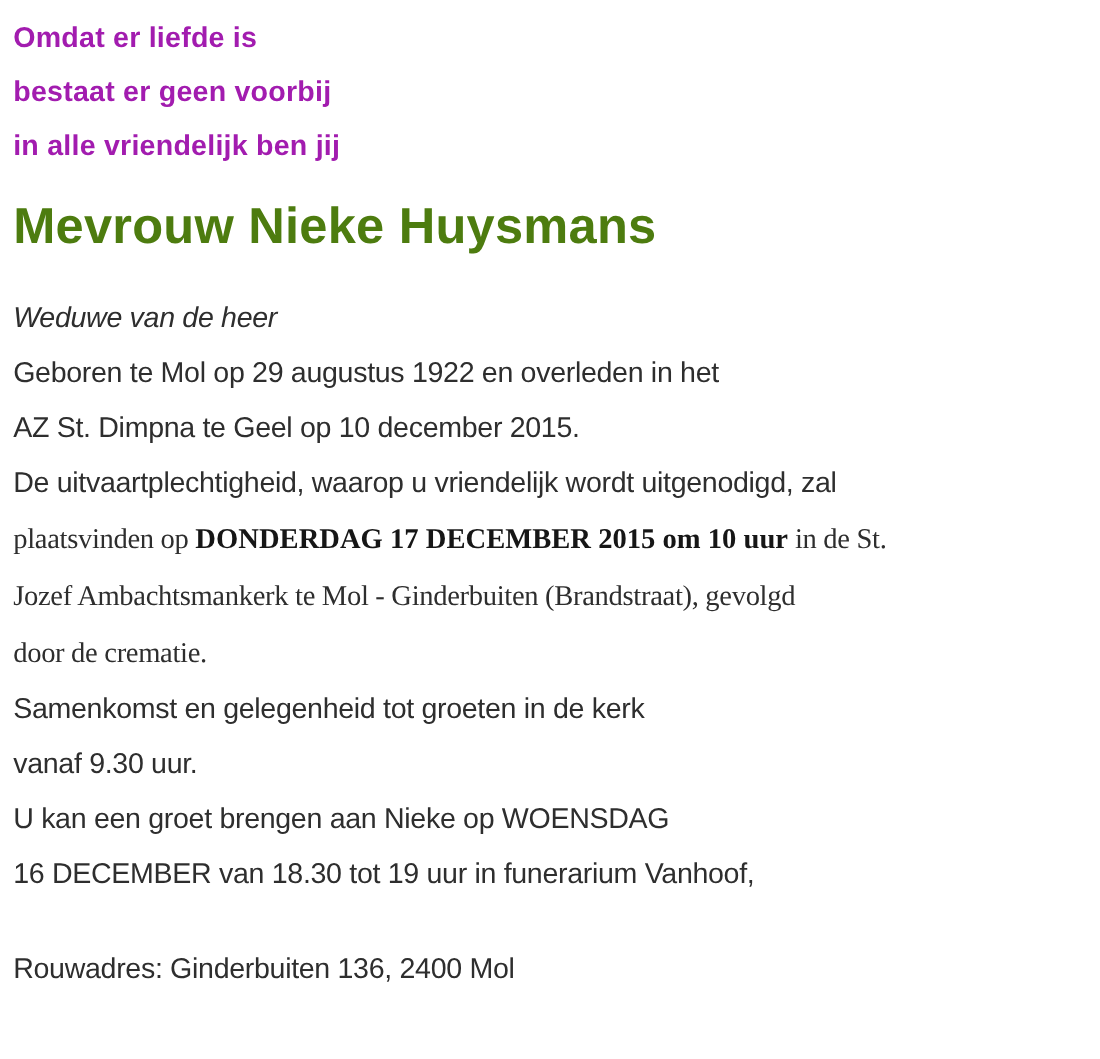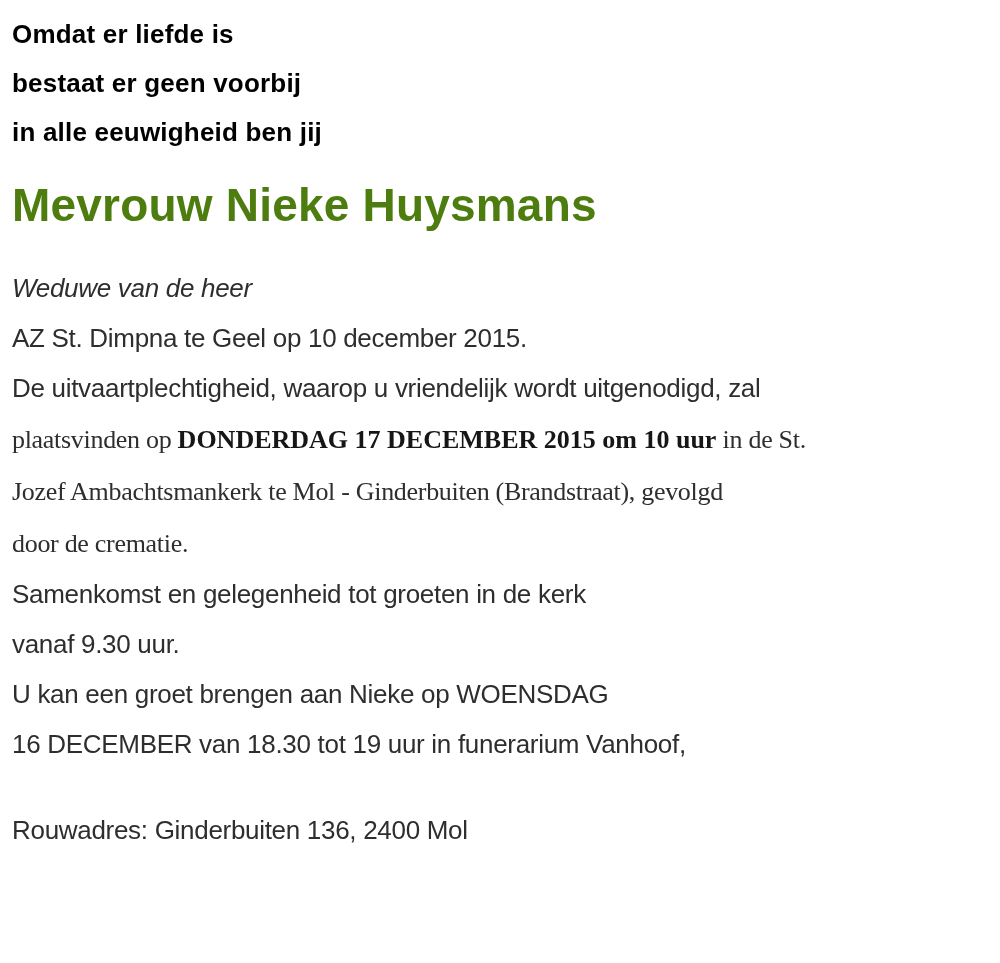--- a/index.html
+++ b/index.html
@@ -20,21 +20,21 @@
     background: #ffffff;
     box-sizing: border-box;
     padding: 10px 14px 0 12px;
   }
   
   .epigraph p {
     margin: 0;
     font-size: 26px;
     font-weight: 700;
     line-height: 49px;
-    color: #000000;
+    color: #a21caf;
     letter-spacing: 0.2px;
   }
   
   .deceased-title {
     margin: 25px 0 0 0;
     font-size: 46px;
     font-weight: 700;
     line-height: 46px;
     color: #4d7c0f;
     letter-spacing: 0.2px;
@@ -62,27 +62,28 @@
   }
 </style>
 </head>
 <body>
 
 <div class="page">
 
   <div class="epigraph">
     <p>Omdat er liefde is</p>
     <p>bestaat er geen voorbij</p>
-    <p>in alle eeuwigheid ben jij</p>
+    <p>in alle vriendelijk ben jij</p>
   </div>
 
   <h1 class="deceased-title">Mevrouw Nieke Huysmans</h1>
 
   <div class="announcement">
       <p class="para"><span>Weduwe van de heer</span></p>
+      <p class="para"><span>Geboren te Mol op 29 augustus 1922 en overleden in het</span></p>
       <p class="para"><span>AZ St. Dimpna te Geel op 10 december 2015.</span></p>
       <p class="para"><span>De uitvaartplechtigheid, waarop u vriendelijk wordt uitgenodigd, zal</span></p>
       <p class="wrap"><span>plaatsvinden op </span><span class="seg-bold">DONDERDAG 17 DECEMBER 2015 om 10 uur</span><span> in de St.</span></p>
       <p class="wrap"><span>Jozef Ambachtsmankerk te Mol - Ginderbuiten (Brandstraat), gevolgd</span></p>
       <p class="wrap"><span>door de crematie.</span></p>
       <p class="para"><span>Samenkomst en gelegenheid tot groeten in de kerk</span></p>
       <p class="para"><span>vanaf 9.30 uur.</span></p>
       <p class="para"><span>U kan een groet brengen aan Nieke op WOENSDAG</span></p>
       <p class="para"><span>16 DECEMBER van 18.30 tot 19 uur in funerarium Vanhoof,</span></p>
       <p class="section"><span>Rouwadres: Ginderbuiten 136, 2400 Mol</span></p>

